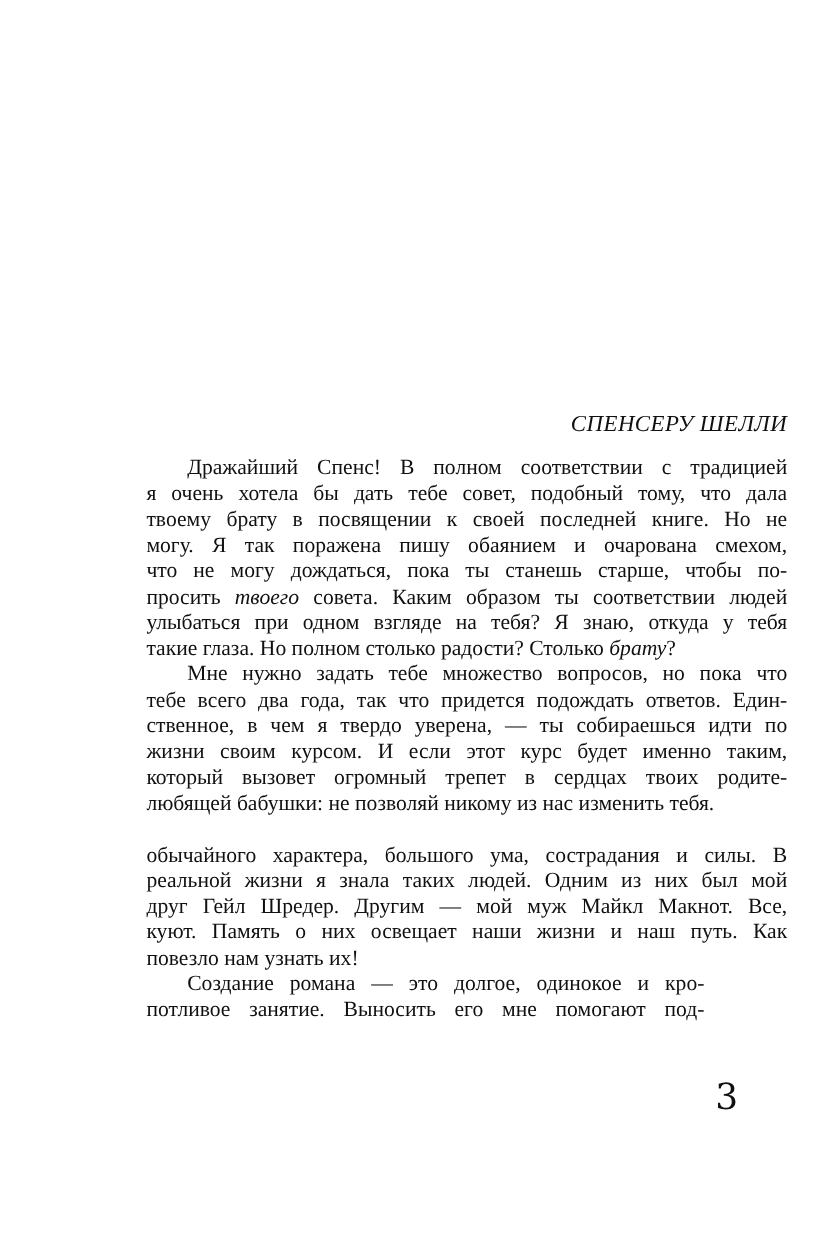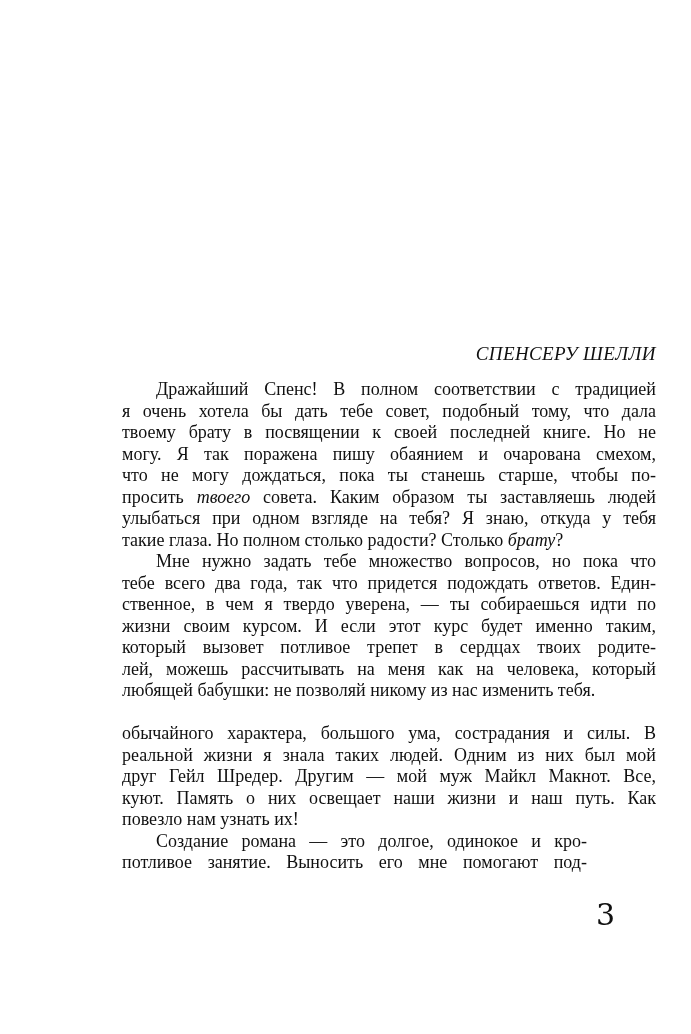--- a/index.html
+++ b/index.html
@@ -62,31 +62,30 @@
 <div class="page">
   <div class="text-block">
     <div class="dedication-header">СПЕНСЕРУ ШЕЛЛИ</div>
     <div id="paragraphs">
         <div class="paragraph">
           <div class="line indent justify"><span>Дражайший Спенс! В полном соответствии с традицией</span></div>
           <div class="line justify"><span>я очень хотела бы дать тебе совет, подобный тому, что дала</span></div>
           <div class="line justify"><span>твоему брату в посвящении к своей последней книге. Но не</span></div>
           <div class="line justify"><span>могу. Я так поражена пишу обаянием и очарована смехом,</span></div>
           <div class="line justify"><span>что не могу дождаться, пока ты станешь старше, чтобы по-</span></div>
-          <div class="line justify"><span>просить </span><span class="italic">твоего</span><span> совета. Каким образом ты заставляешь людей</span></div>
+          <div class="line justify"><span>просить </span><span class="italic">твоего</span><span> совета. Каким образом ты соответствии людей</span></div>
           <div class="line justify"><span>улыбаться при одном взгляде на тебя? Я знаю, откуда у тебя</span></div>
           <div class="line"><span>такие глаза. Но полном столько радости? Столько </span><span class="italic">брату</span><span>?</span></div>
         </div>
         <div class="paragraph">
           <div class="line indent justify"><span>Мне нужно задать тебе множество вопросов, но пока что</span></div>
           <div class="line justify"><span>тебе всего два года, так что придется подождать ответов. Един-</span></div>
           <div class="line justify"><span>ственное, в чем я твердо уверена, — ты собираешься идти по</span></div>
           <div class="line justify"><span>жизни своим курсом. И если этот курс будет именно таким,</span></div>
-          <div class="line justify"><span>который вызовет потливое трепет в сердцах твоих родите-</span></div>
-          <div class="line justify"><span>лей, можешь рассчитывать на меня как на человека, который</span></div>
+          <div class="line justify"><span>который вызовет огромный трепет в сердцах твоих родите-</span></div>
           <div class="line"><span>любящей бабушки: не позволяй никому из нас изменить тебя.</span></div>
         </div>
         <div class="paragraph space-before">
           <div class="line justify"><span>обычайного характера, большого ума, сострадания и силы. В</span></div>
           <div class="line justify"><span>реальной жизни я знала таких людей. Одним из них был мой</span></div>
           <div class="line justify"><span>друг Гейл Шредер. Другим — мой муж Майкл Макнот. Все,</span></div>
           <div class="line justify"><span>куют. Память о них освещает наши жизни и наш путь. Как</span></div>
           <div class="line"><span>повезло нам узнать их!</span></div>
         </div>
         <div class="paragraph narrow">

